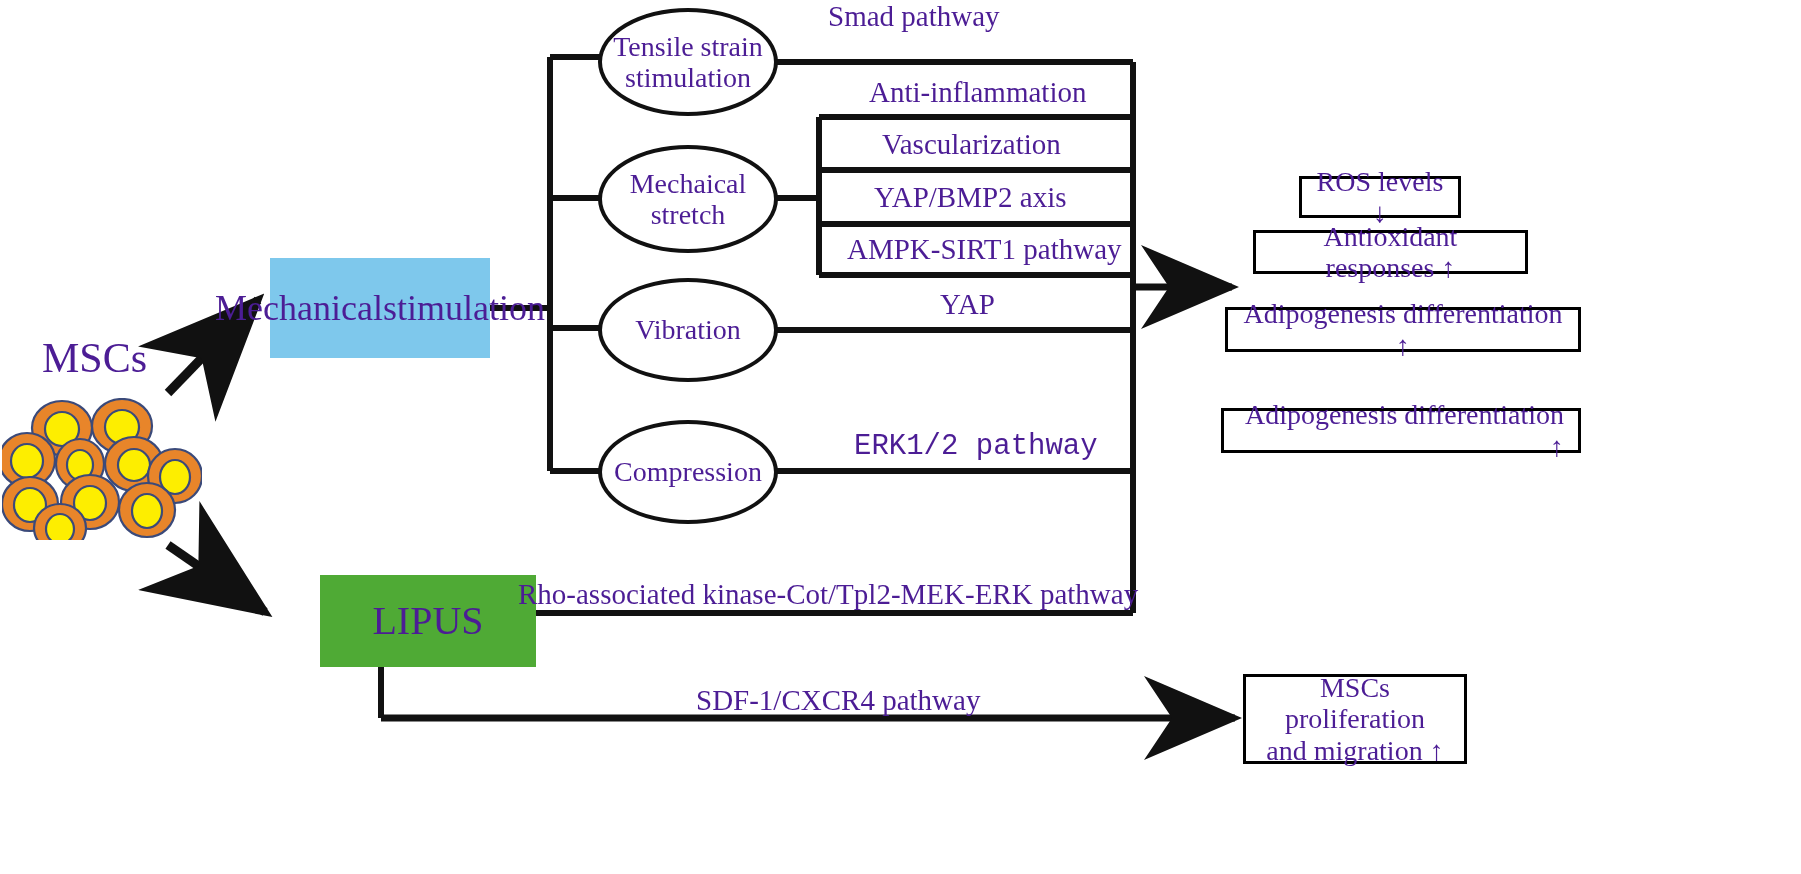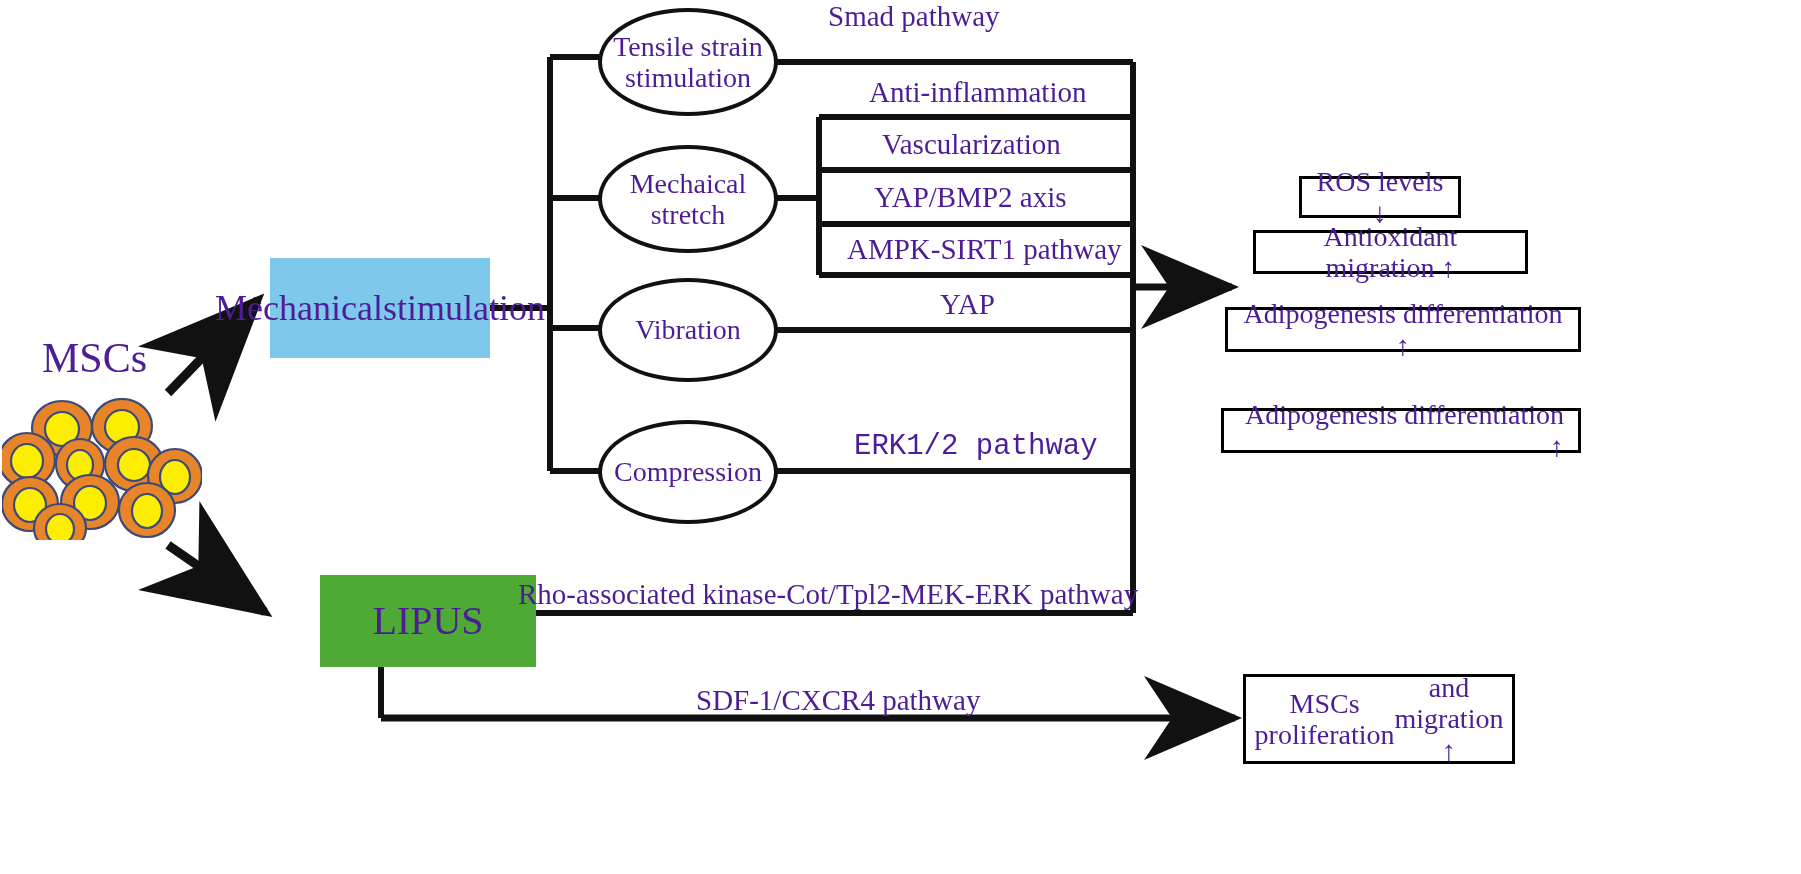--- a/index.html
+++ b/index.html
@@ -198,29 +198,29 @@
 
   <div class="plain-label" style="left:518px; top:578px; font-size:29px;">Rho-associated kinase-Cot/Tpl2-MEK-ERK pathway</div>
 
   <div class="plain-label" style="left:696px; top:684px; font-size:29px;">SDF-1/CXCR4 pathway</div>
 
   <div class="node outcome-box" style="left:1299px; top:136px; width:162px; height:42px; font-size:28px;margin-top:40px;">
     <span>ROS levels ↓</span>
   </div>
 
   <div class="node outcome-box" style="left:1253px; top:230px; width:275px; height:44px; font-size:28px;">
-    <span>Antioxidant migration ↑</span>
+    <span>Antioxidant responses ↑</span>
   </div>
 
   <div class="node outcome-box" style="left:1225px; top:307px; width:356px; height:45px; font-size:28px;">
     <span>Adipogenesis differentiation ↑</span>
   </div>
 
   <div class="node outcome-box" style="left:1221px; top:408px; width:360px; height:45px; font-size:28px;text-align:right;">
     <span>Adipogenesis differentiation ↑</span>
   </div>
 
-  <div class="node outcome-box" style="left:1243px; top:674px; width:272px; height:90px; font-size:28px; flex-direction:row;">
+  <div class="node outcome-box" style="left:1243px; top:674px; width:224px; height:90px; font-size:28px; flex-direction:column;">
     <span>MSCs proliferation</span>
     <span>and migration ↑</span>
   </div>
 
 </div>
 
 </body></html>

